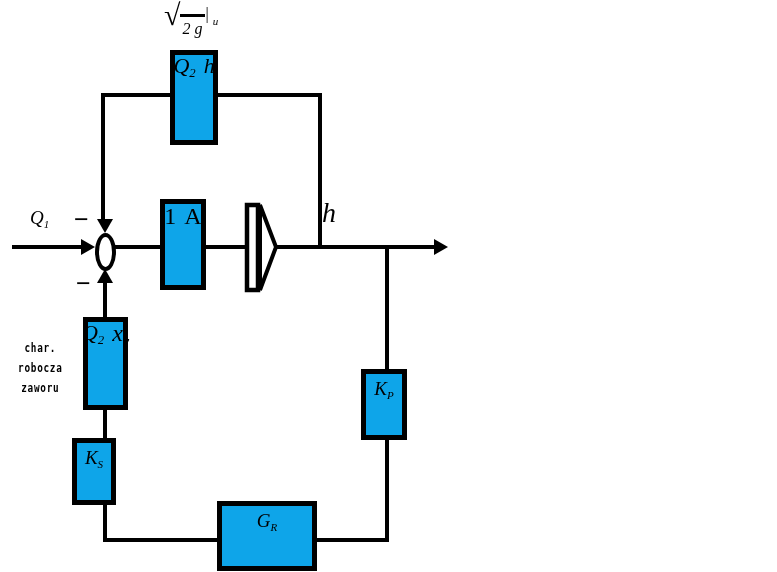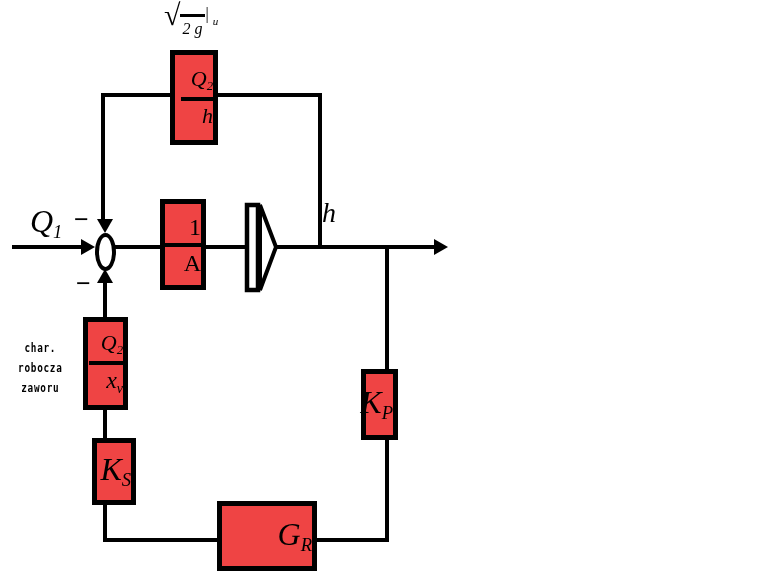--- a/index.html
+++ b/index.html
@@ -1,22 +1,22 @@
 <!DOCTYPE html>
 <html><head>
 <meta charset="utf-8">
 <style>
   html,body{margin:0;padding:0;background:#fff;}
   #canvas{position:relative;width:777px;height:572px;background:#fff;overflow:hidden;
           font-family:"Liberation Serif",serif;color:#000;}
   .hline,.vline{position:absolute;background:#000;}
   .hline{height:4px;}
   .vline{width:4px;}
-  .box{position:absolute;border:5px solid #000;background:#ef4444;box-sizing:border-box;
-       display:flex;flex-direction:column;align-items:flex-end;justify-content:center;gap:4px;}
+  .box{position:absolute;border:5px solid #000;background:#0ea5e9;box-sizing:border-box;
+       display:flex;flex-direction:row;align-items:flex-start;justify-content:center;gap:4px;}
   .frac-bar{height:4px;background:#000;}
   .mathit{font-style:italic;}
   .sub{font-size:0.58em;position:relative;top:0.35em;font-style:italic;}
   .arr{position:absolute;width:0;height:0;}
   .arr-right{border-top:8px solid transparent;border-bottom:8px solid transparent;border-left:14px solid #000;}
   .arr-down{border-left:8px solid transparent;border-right:8px solid transparent;border-top:14px solid #000;}
   .arr-up{border-left:8px solid transparent;border-right:8px solid transparent;border-bottom:14px solid #000;}
   .sum-circle{position:absolute;left:95px;top:233px;width:21px;height:38px;border:4px solid #000;
               border-radius:50%;background:#fff;box-sizing:border-box;}
   .siglabel{position:absolute;font-style:italic;}
@@ -25,21 +25,21 @@
   #annotation .sqrt-sign{font-size:30px;line-height:30px;}
   #annotation .radicand{border-top:3px solid #000;font-size:16px;line-height:20px;
                         padding:2px 3px 0 2px;margin-top:14px;font-style:italic;}
   #annotation .pipe{font-size:16px;margin-top:5px;}
   #annotation .op-sub{font-size:11px;margin-top:15px;margin-left:4px;font-style:italic;}
   #side-note{position:absolute;left:0;top:338px;width:112px;transform:scaleX(0.72);
              transform-origin:left top;font-family:"DejaVu Sans Mono",monospace;
              font-size:13px;font-weight:bold;letter-spacing:1px;line-height:20px;text-align:center;}
   .fs22{font-size:22px;line-height:22px;}
   .fs24{font-size:24px;line-height:24px;}
-  .fs26{font-size:32px;line-height:36px;}
+  .fs26{font-size:19px;line-height:29px;}
 </style>
 </head>
 <body>
 
 <div id="canvas">
 
   <div id="annotation">
     <span class="sqrt-sign">√</span>
     <span class="radicand">2 g</span>
     <span class="pipe">|</span>
@@ -81,35 +81,35 @@
     <polygon points="19,7 35,49 19,92" fill="#fff" stroke="#000" stroke-width="4"></polygon>
     <rect x="6" y="7" width="11" height="85" fill="#fff" stroke="#000" stroke-width="4.5"></rect>
   </svg>
 
   <div class="hline" style="left:274px;top:245px;width:162px;"></div>
   <div class="arr arr-right" style="left:434px;top:239px;"></div>
   <div class="siglabel" style="left:322px;top:197px;font-size:28px;">h</div>
 
   <div class="vline" style="left:385px;top:245px;height:126px;"></div>
 
-  <div class="box" style="left:361px;top:369px;width:37px;height:71px;">
+  <div class="box" style="left:361px;top:369px;width:46px;height:71px;">
     <span class="fs26 mathit"><span>K</span><span class="sub">P</span></span>
   </div>
 
   <div class="vline" style="left:385px;top:438px;height:104px;"></div>
   <div class="hline" style="left:317px;top:538px;width:72px;"></div>
 
   <div class="box" style="left:217px;top:501px;width:100px;height:70px;">
     <span class="fs26 mathit"><span>G</span><span class="sub">R</span></span>
   </div>
 
   <div class="hline" style="left:103px;top:538px;width:114px;"></div>
   <div class="vline" style="left:103px;top:505px;height:37px;"></div>
 
-  <div class="box" style="left:92px;top:438px;width:44px;height:67px;">
+  <div class="box" style="left:72px;top:438px;width:44px;height:67px;">
     <span class="fs26 mathit"><span>K</span><span class="sub">S</span></span>
   </div>
 
   <div class="vline" style="left:103px;top:410px;height:30px;"></div>
 
   <div class="box" style="left:83px;top:317px;width:45px;height:93px;">
     <span class="fs22 mathit"><span>Q</span><span class="sub">2</span></span>
     <span class="frac-bar" style="width:34px;"></span>
     <span class="fs22 mathit" style="font-size:24px;"><span>x</span><span class="sub">v</span></span>
   </div>

